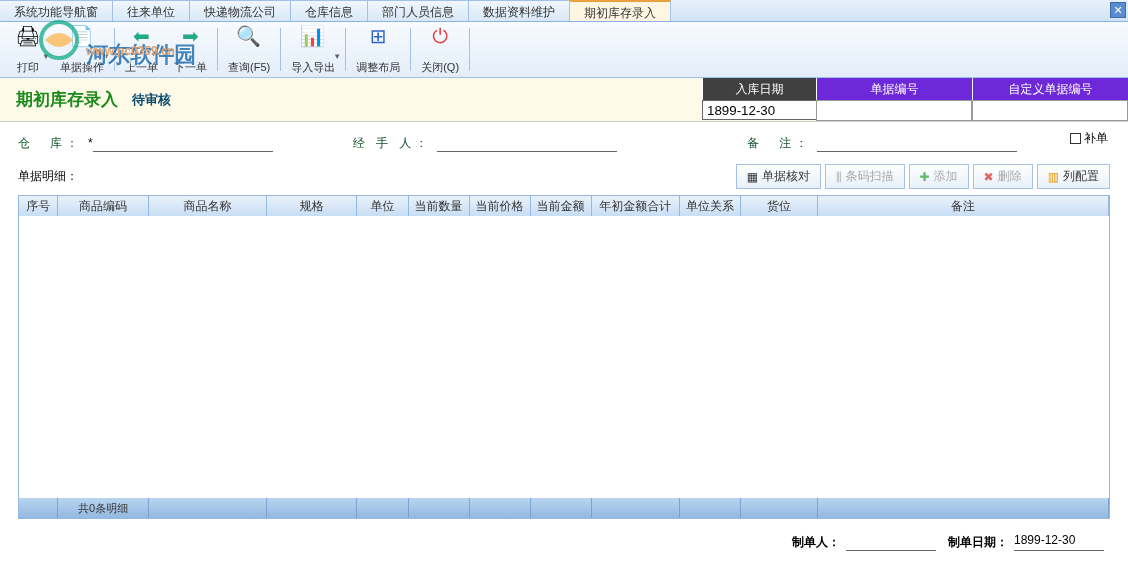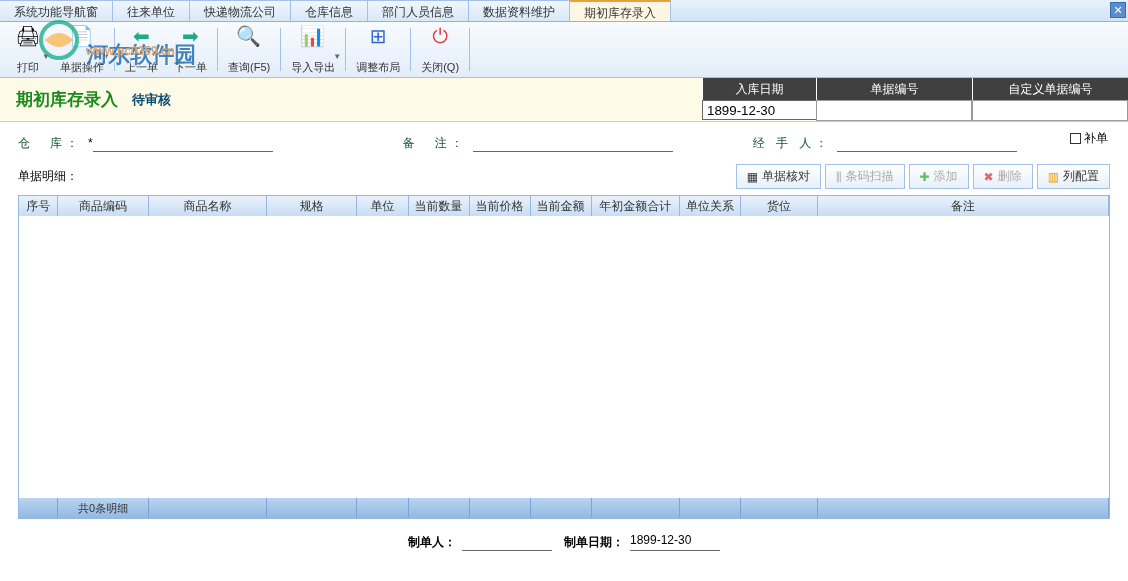--- a/index.html
+++ b/index.html
@@ -25,21 +25,21 @@
     .watermark-text { font-size: 22px; font-weight: bold; color: #0a5fa8; text-shadow: 1px 1px #fff; }
     .watermark-url { font-size: 12px; color: #d84; position: absolute; top: 26px; left: 70px; font-weight: bold; }
     
     
     .title-area { display: flex; background: #fdfbe8; height: 44px; border-bottom: 1px solid #ccc; position: relative; }
     .title-left { flex: 1; display: flex; align-items: center; padding-left: 16px; }
     .form-title { font-size: 17px; font-weight: bold; color: #1a8a1a; }
     .form-status { font-size: 13px; color: #0c4a6e; margin-left: 14px; font-weight: bold; }
     .title-right { display: flex; }
     .title-col { display: flex; flex-direction: column; }
-    .title-header { background: #404040; color: #fff; padding: 3px 0; text-align: center; font-size: 12px; border-left: 1px solid #fff; height: 22px; display: flex; align-items: center; justify-content: center; }
+    .title-header { background: #6d28d9; color: #fff; padding: 3px 0; text-align: center; font-size: 12px; border-left: 1px solid #fff; height: 22px; display: flex; align-items: center; justify-content: center; }
     .title-header.green { background: #404040; }
     .title-input { height: 22px; border: 1px solid #999; background: #fff; padding: 0 4px; font-size: 12px; }
     .date-combo { display: flex; width: 114px; }
     .date-combo input { flex: 1; border: 1px solid #666; height: 20px; padding: 0 4px; }
     .date-combo .dd-btn { width: 18px; border: 1px solid #666; background: linear-gradient(#fff,#ddd); display: flex; align-items: center; justify-content: center; font-size: 8px; cursor: pointer; }
     
     
     .form-area { padding: 12px 18px 4px; position: relative; }
     .supplement-check { position: absolute; right: 20px; top: 8px; display: flex; align-items: center; gap: 3px; }
     .supplement-check .box { width: 11px; height: 11px; border: 1px solid #333; }
@@ -59,21 +59,21 @@
     
     
     .grid { border: 1px solid #94b8e0; }
     .grid-header { display: flex; background: linear-gradient(#eaf2fb, #c8ddf4); height: 20px; }
     .grid-header .gh { border-right: 1px solid #94b8e0; display: flex; align-items: center; justify-content: center; font-size: 12px; color: #333; }
     .grid-body { height: 282px; background: #fff; }
     .grid-footer { display: flex; background: linear-gradient(#b8d4f0, #94b8e0); height: 20px; }
     .grid-footer .gf { border-right: 1px solid #7aa3d4; display: flex; align-items: center; justify-content: center; font-size: 11px; color: #333; }
     
     
-    .bottom-area { display: flex; justify-content: center; align-items: center; padding: 10px 24px; gap: 12px; }
+    .bottom-area { display: flex; justify-content: flex-end; align-items: center; padding: 10px 24px; gap: 12px; }
     .bottom-field { display: flex; align-items: center; gap: 6px; }
     .bottom-field .label { font-weight: bold; }
     .bottom-field .under { border-bottom: 1px solid #666; min-width: 90px; height: 18px; display: inline-block; }
   </style>
 </head>
 <body>
 
 <div class="tab-bar">
   <div class="tab">系统功能导航窗</div>
   <div class="tab">往来单位</div>
@@ -166,27 +166,27 @@
   <div class="supplement-check">
     <span class="box"></span>
     <span>补单</span>
   </div>
   <div class="field-row">
     <div class="field-group">
       <span class="field-label">仓　库：</span>
       <span>*</span>
       <input class="field-underline" style="">
     </div>
+    <div class="field-group" style="margin-left:40px">
+      <span class="field-label">经 手 人：</span>
+      <input class="field-underline" style="">
+    </div>
     <div class="field-group" style="margin-left:90px">
       <span class="field-label">备　注：</span>
       <input class="field-underline wide" style="">
-    </div>
-    <div class="field-group" style="margin-left:40px">
-      <span class="field-label">经 手 人：</span>
-      <input class="field-underline" style="">
     </div>
   </div>
 
   <div class="detail-row">
     <span class="detail-label">单据明细：</span>
     <div class="detail-buttons">
       <div class="mini-btn">
           <span class="mi">▦</span>
           <span>单据核对</span>
         </div>

